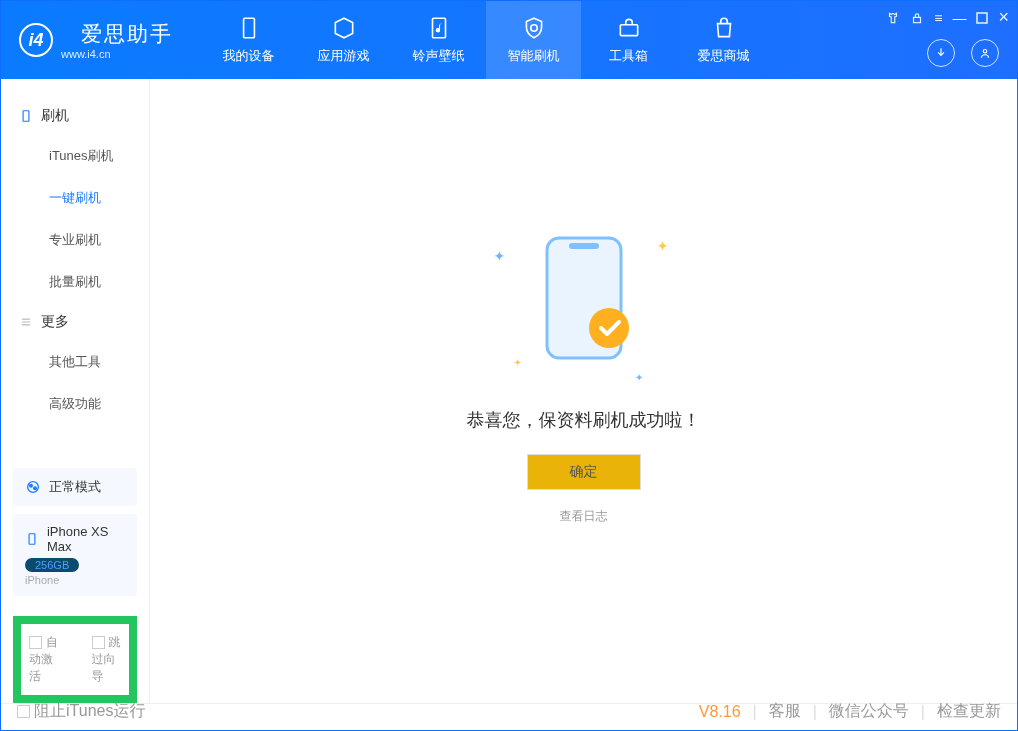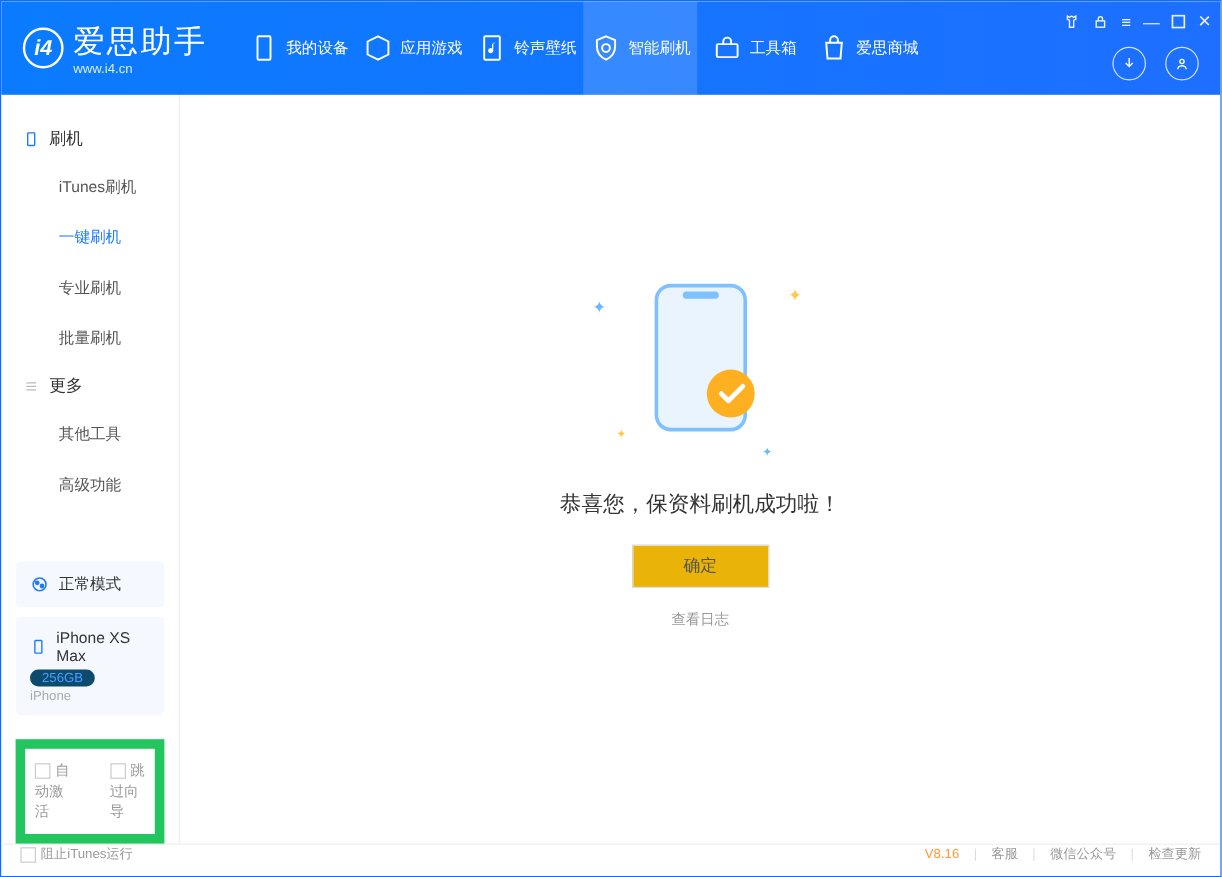--- a/index.html
+++ b/index.html
@@ -2,25 +2,25 @@
 <html><head>
 <meta charset="utf-8">
 <style>
 * { margin: 0; padding: 0; box-sizing: border-box; font-family: "Microsoft YaHei", Arial, sans-serif; }
 body { background: #fff; width: 1018px; height: 731px; overflow: hidden; border: 1px solid #0d6efd; }
 
 .header { height: 78px; background: linear-gradient(to right, #0a7bff, #1e6fff); display: flex; align-items: center; color: #fff; position: relative; }
 .logo-area { display: flex; align-items: center; padding: 0 18px; }
 .logo-icon { width: 34px; height: 34px; border: 2px solid #fff; border-radius: 50%; display: flex; align-items: center; justify-content: center; font-weight: bold; font-size: 18px; font-style: italic; }
 .logo-text { margin-left: 8px; }
-.logo-text .cn { font-size: 26px; font-weight: 500; letter-spacing: 2px; }
+.logo-text .cn { font-size: 21px; font-weight: 500; letter-spacing: 2px; margin-left: 20px; }
 .logo-text .en { font-size: 11px; opacity: 0.85; display: block; }
 
 .nav-tabs { display: flex; height: 100%; margin-left: 10px; }
-.nav-tab { width: 95px; display: flex; align-items: center; justify-content: center; cursor: pointer; font-size: 13px; gap: 6px; }
+.nav-tab { width: 95px; display: flex; flex-direction: column; align-items: center; justify-content: center; cursor: pointer; font-size: 13px; gap: 6px; }
 .nav-tab.active { background: rgba(255,255,255,0.15); text-align: right; }
 .nav-tab svg { width: 26px; height: 26px; fill: #fff; }
 
 .window-controls { position: absolute; top: 6px; right: 8px; display: flex; gap: 10px; align-items: center; }
 .window-controls span, .window-controls svg { color: #fff; cursor: pointer; font-size: 14px; opacity: 0.9; }
 
 .header-right-icons { position: absolute; right: 18px; bottom: 12px; display: flex; gap: 16px; }
 .header-right-icons .circ { width: 28px; height: 28px; border: 1.5px solid rgba(255,255,255,0.8); border-radius: 50%; display: flex; align-items: center; justify-content: center; cursor: pointer; }
 
 .body-area { display: flex; height: 624px; }
@@ -40,21 +40,21 @@
 .chk { width: 13px; height: 13px; border: 1px solid #ccc; display: inline-block; vertical-align: middle; margin-right: 4px; }
 
 .main { flex: 1; display: flex; flex-direction: column; align-items: center; justify-content: center; position: relative; }
 .illus-wrap { position: relative; width: 160px; height: 160px; margin-top: -40px; }
 .phone-svg { position: absolute; left: 50%; top: 50%; transform: translate(-50%,-50%); }
 .spark { position: absolute; color: #ffc94a; font-size: 14px; }
 .success-msg { font-size: 18px; color: #333; margin-top: 30px; }
 .ok-btn { margin-top: 22px; border: 1px solid #ddd; background: #eab308; padding: 8px 42px; font-size: 14px; color: #555; cursor: pointer; }
 .log-link { margin-top: 18px; font-size: 12px; color: #999; cursor: pointer; }
 
-.footer { height: 16px; border-top: 1px solid #eee; display: flex; align-items: flex-start; padding: 0 16px; font-size: 11px; color: #999; }
+.footer { height: 16px; border-top: 1px solid #eee; display: flex; align-items: center; padding: 0 16px; font-size: 16px; color: #999; }
 .footer .left { display: flex; align-items: center; gap: 4px; }
 .footer .right { margin-left: auto; display: flex; align-items: center; gap: 12px; }
 .footer .divider { color: #ddd; }
 .footer .ver { color: #ff9838; margin-left: 32px; }
 </style>
 </head>
 <body>
 
 <div class="header">
   <div class="logo-area">

